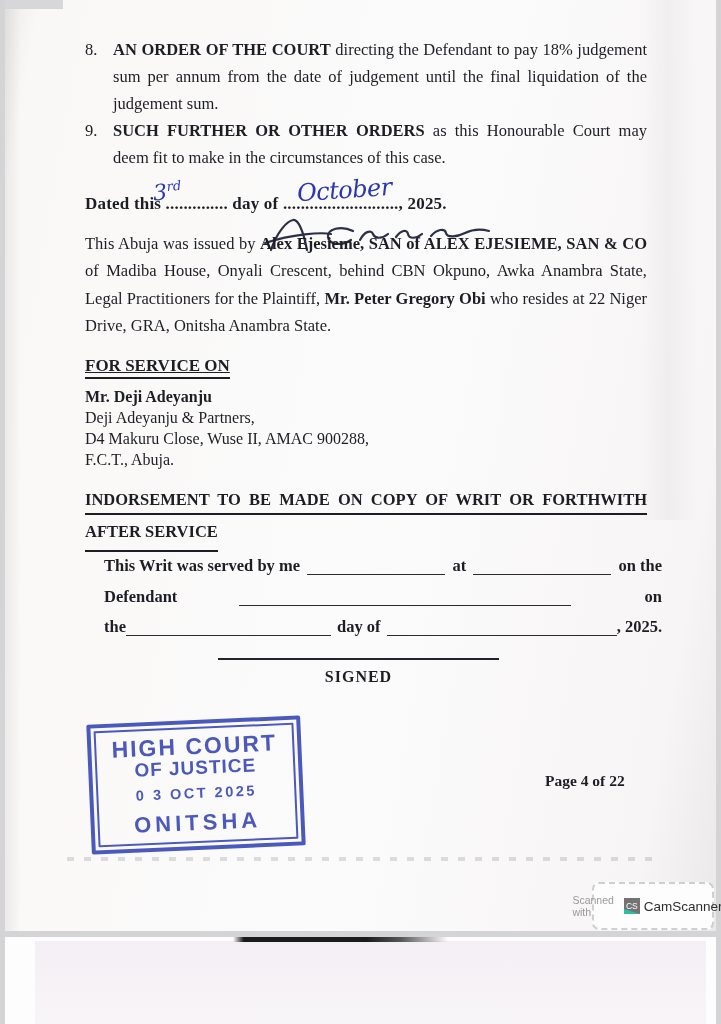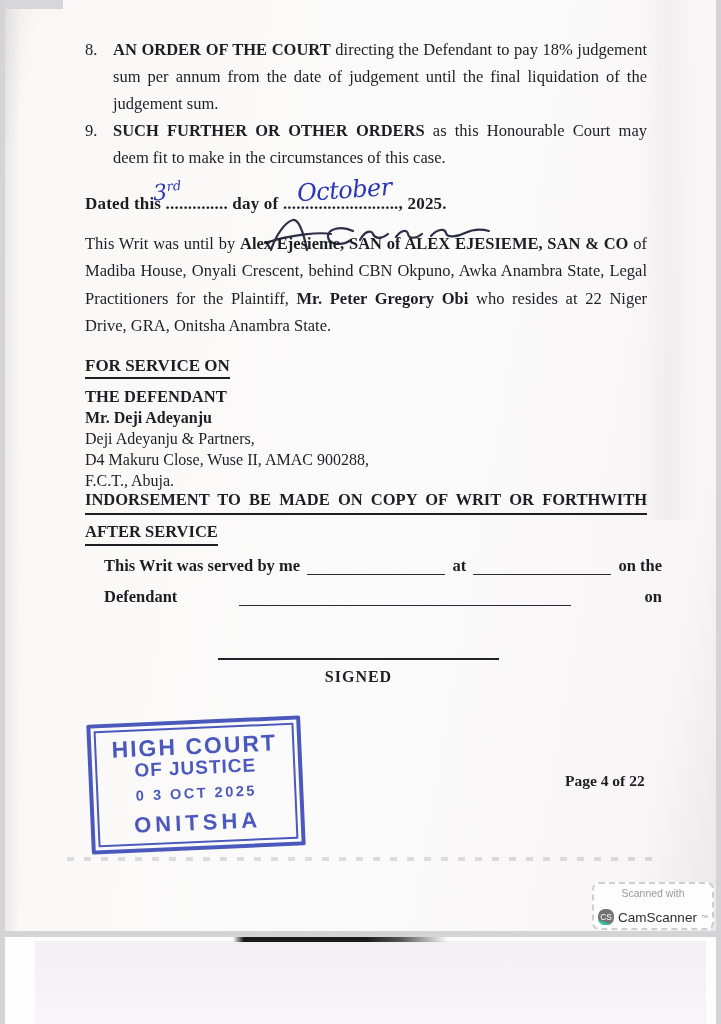--- a/index.html
+++ b/index.html
@@ -30,60 +30,60 @@
   .order-text{width:534px;text-align:justify;}
   b,.b{font-weight:bold;}
   .dated{left:80px;top:194px;font-weight:bold;font-size:17px;letter-spacing:.2px;}
   .hw{font-style:italic;font-family:"DejaVu Serif",serif;}
   .hw-day{left:148px;top:180px;font-size:22px;transform:rotate(-5deg);line-height:1;}
   .hw-day sup{font-size:13px;}
   .hw-month{left:292px;top:178px;font-size:24px;transform:rotate(-4deg);letter-spacing:-.5px;line-height:1;}
   .sig{left:258px;top:216px;}
   .issued{left:80px;top:230px;width:562px;font-size:16.5px;line-height:27.3px;text-align:justify;}
   .svc-head{left:80px;top:356px;font-size:17px;font-weight:bold;}
-  .svc-head span{display:inline-block;border-bottom:2px solid #1d1d24;padding-bottom:1px;}
+  .svc-head span{display:inline-block;border-bottom:2px solid #1d1d24;padding-bottom:1px;text-decoration:underline;}
   .defblock{left:80px;top:386px;font-size:16px;line-height:21px;}
   .defblock .t{font-size:16.5px;}
   .indorse1{left:80px;top:490px;width:562px;font-weight:bold;font-size:16.5px;
     text-align:justify;text-align-last:justify;border-bottom:2px solid #1d1d24;padding-bottom:3px;}
   .indorse2{left:80px;top:522px;font-weight:bold;font-size:16.5px;}
-  .indorse2 span{display:inline-block;border-bottom:2px solid #1d1d24;padding-bottom:2px;}
+  .indorse2 span{display:inline-block;border-bottom:2px solid #1d1d24;padding-bottom:8px;}
   .svc-row{left:99px;width:558px;display:flex;align-items:flex-start;font-size:16.5px;line-height:22px;font-weight:bold;}
   .blank{border-bottom:1.7px solid #2a2a30;height:19px;}
   .grow{flex:1;}
   .rule-block{border-top:2px solid #23232a;text-align:center;}
   .rule-label{font-weight:bold;font-size:16px;letter-spacing:1px;padding-top:8px;display:inline-block;}
-  .pageno{left:560px;top:772px;font-weight:bold;font-size:15.5px;}
+  .pageno{left:540px;top:772px;font-weight:bold;font-size:15.5px;}
   .artifact-band{left:62px;top:857px;width:588px;height:4px;opacity:.75;filter:blur(.5px);
     background:repeating-linear-gradient(90deg,rgba(100,100,112,.28) 0 7px,rgba(100,100,112,0) 7px 17px);}
   
   .stamp{
     left:84px;top:720px;width:206px;height:122px;
     transform:rotate(-2.5deg);
     border:4px solid;border-radius:2px;
     opacity:.88;
     font-family:"Liberation Sans","DejaVu Sans",sans-serif;
     text-align:center;
   }
   .stamp-inner{position:absolute;inset:3px;border:2px solid;border-radius:1px;padding-top:5px;}
   .stamp .l1{font-weight:bold;font-size:23px;letter-spacing:2px;line-height:24px;}
   .stamp .l2{font-weight:bold;font-size:19px;letter-spacing:1px;line-height:20px;}
   .stamp .dt{font-weight:bold;font-size:14.5px;letter-spacing:2.5px;margin-top:7px;}
   .stamp .ct{font-weight:bold;font-size:22px;letter-spacing:4px;margin-top:9px;}
   
   .cs-badge{
     left:587px;top:882px;width:118px;height:44px;
     border:2px dashed #cfcfcf;border-radius:7px;background:#fdfdfd;
-    display:flex;flex-direction:column;align-items:center;justify-content:center;gap:10px;
+    display:flex;flex-direction:row;align-items:center;justify-content:center;gap:10px;
     font-family:"Liberation Sans","DejaVu Sans",sans-serif;
   }
   .cs-top{font-size:10.5px;color:#999;}
   .cs-row{display:flex;align-items:center;gap:4px;}
   .cs-icon{
-    width:16px;height:16px;border-radius:7px;background:#737373;color:#fff;
+    width:16px;height:16px;border-radius:0;background:#737373;color:#fff;
     font-size:8.5px;font-weight:normal;display:grid;place-items:center;position:relative;overflow:hidden;
   }
   .cs-icon::after{content:"";position:absolute;left:0;bottom:0;width:0;height:0;
     border-bottom:5px solid #2bbfa4;border-right:16px solid transparent;}
   .cs-brand{font-size:13.5px;font-weight:normal;color:#2e2e2e;}
   .cs-tm{font-size:7px;color:#9a9a9a;vertical-align:top;}
   
   .page2{position:absolute;left:5px;top:937px;width:711px;height:87px;background:#fdfdfd;}
   .page2-paper{position:absolute;left:30px;top:4px;right:10px;bottom:0;
     background:linear-gradient(180deg,#f4eff4,#f8f5f8);}
@@ -115,46 +115,52 @@
     <g fill="none" stroke="#2b2f48" stroke-width="2.2" stroke-linecap="round">
       <path d="M8,34 C14,16 24,5 30,4 C35,3 40,14 44,34"></path>
       <path d="M2,27 C30,18 58,16 68,18"></path>
       <path d="M90,15 C78,9 64,13 65,21 C66,29 80,30 88,24"></path>
       <path d="M97,24 C101,16 108,13 110,18 C112,23 119,23 125,18"></path>
       <path d="M133,21 C138,14 144,13 145,18 C146,23 153,23 159,18"></path>
       <path d="M168,20 C174,13 182,12 183,17 C184,22 194,21 202,17 C210,13 219,13 226,15"></path>
     </g>
   </svg>
 
-  <div class="abs issued"><span>This Writ was until by </span><b>Alex Ejesieme, SAN of ALEX EJESIEME, SAN &amp; CO</b><span> of Madiba House, Onyali Crescent, behind CBN Okpuno, Awka Anambra State, Legal Practitioners for the Plaintiff, </span><b>Mr. Peter Gregory Obi</b><span> who resides at 22 Niger Drive, GRA, Onitsha Anambra State.</span></div>
+  <div class="abs issued"><span>This Abuja was issued by </span><b>Alex Ejesieme, SAN of ALEX EJESIEME, SAN &amp; CO</b><span> of Madiba House, Onyali Crescent, behind CBN Okpuno, Awka Anambra State, Legal Practitioners for the Plaintiff, </span><b>Mr. Peter Gregory Obi</b><span> who resides at 22 Niger Drive, GRA, Onitsha Anambra State.</span></div>
 
   <div class="abs svc-head"><span>FOR SERVICE ON</span></div>
 
   <div class="abs defblock">
-    <div class="b t">THE DEFENDANT</div>
     <div class="b">Mr. Deji Adeyanju</div>
     <div>Deji Adeyanju &amp; Partners,</div>
     <div>D4 Makuru Close, Wuse II, AMAC 900288,</div>
     <div>F.C.T., Abuja.</div>
   </div>
 
   <div class="abs indorse1">INDORSEMENT TO BE MADE ON COPY OF WRIT OR FORTHWITH</div>
   <div class="abs indorse2"><span>AFTER SERVICE</span></div>
 
   <div class="abs svc-row" style="top:555px">
     <span>This Writ was served by me</span>
     <span class="blank grow" style="margin:0 7px"></span>
     <span>at</span>
     <span class="blank grow" style="margin:0 7px"></span>
     <span>on the</span>
   </div>
   <div class="abs svc-row" style="top:586px">
     <span>Defendant</span>
     <span class="blank" style="width:332px;margin-left:62px"></span>
     <span style="margin-left:auto">on</span>
+  </div>
+  <div class="abs svc-row" style="top:616px">
+    <span>the</span>
+    <span class="blank" style="width:205px"></span>
+    <span style="margin:0 6px">day of</span>
+    <span class="blank grow"></span>
+    <span>, 2025.</span>
   </div>
 
   <div class="abs rule-block" style="left:213px;top:658px;width:281px">
     <span class="rule-label">SIGNED</span>
   </div>
 
   <div class="abs stamp" style="color: rgb(52, 67, 180);">
     <div class="stamp-inner">
       <div class="l1">HIGH COURT</div>
       <div class="l2">OF JUSTICE</div>

